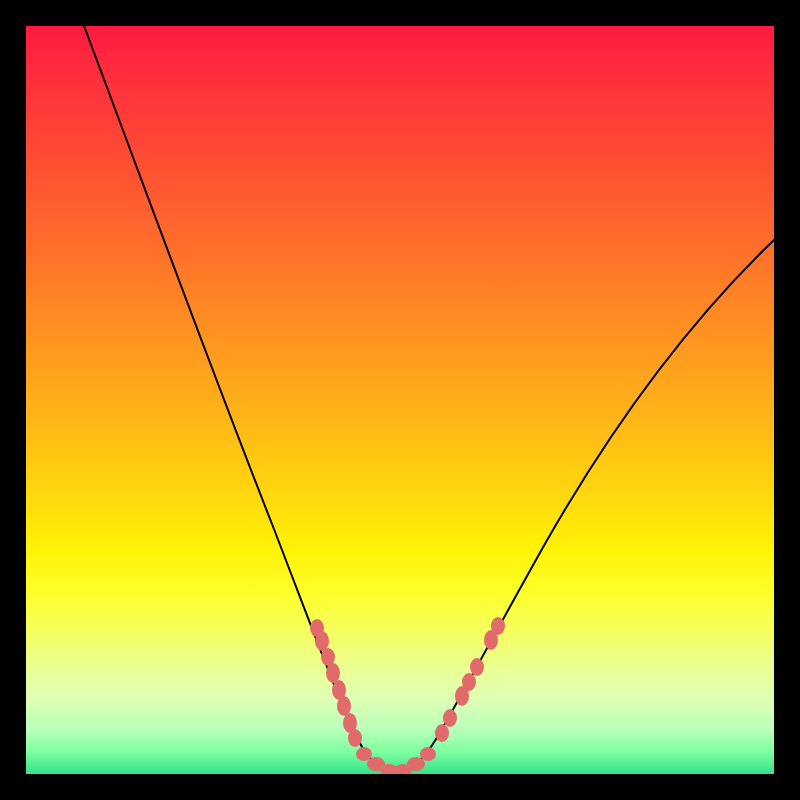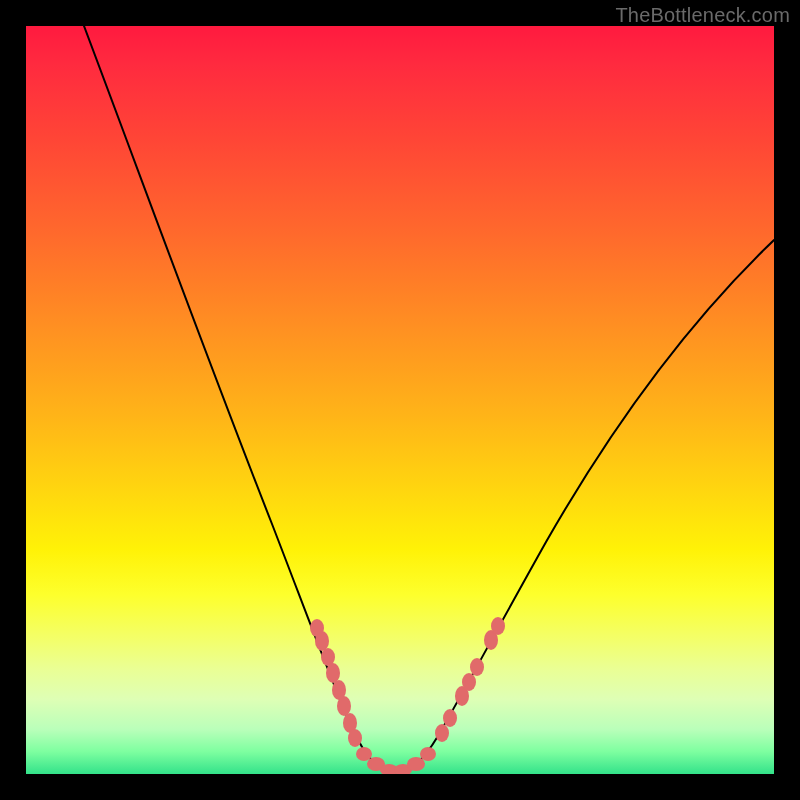--- a/index.html
+++ b/index.html
@@ -98,14 +98,13 @@
         <ellipse cx="416" cy="707" rx="7" ry="9"></ellipse>
         <ellipse cx="424" cy="692" rx="7" ry="9"></ellipse>
         <ellipse cx="436" cy="670" rx="7" ry="10"></ellipse>
         <ellipse cx="443" cy="656" rx="7" ry="9"></ellipse>
         <ellipse cx="451" cy="641" rx="7" ry="9"></ellipse>
         <ellipse cx="465" cy="614" rx="7" ry="10"></ellipse>
         <ellipse cx="472" cy="600" rx="7" ry="9"></ellipse>
       </g>
     </svg>
   </div>
-  <div class="watermark">TheBottleneck.com</div>
 </div>
 
 </body></html>

